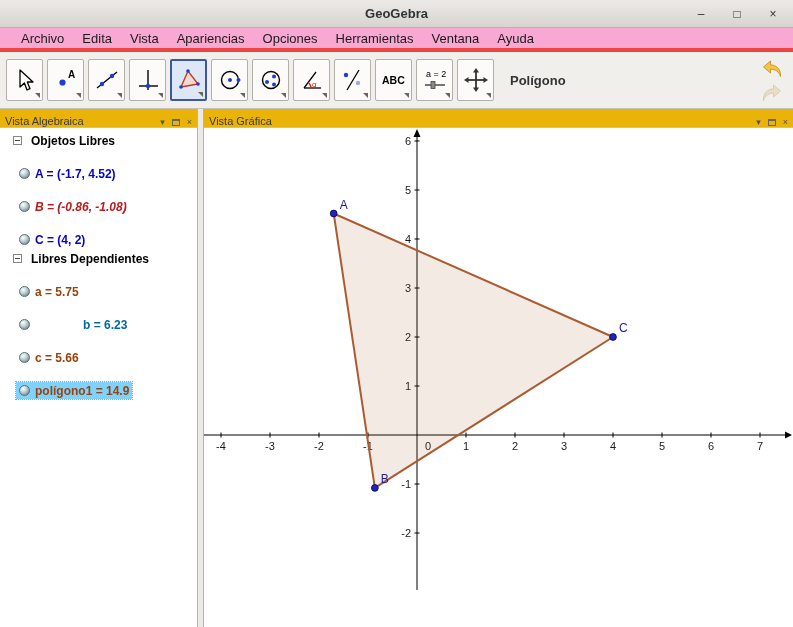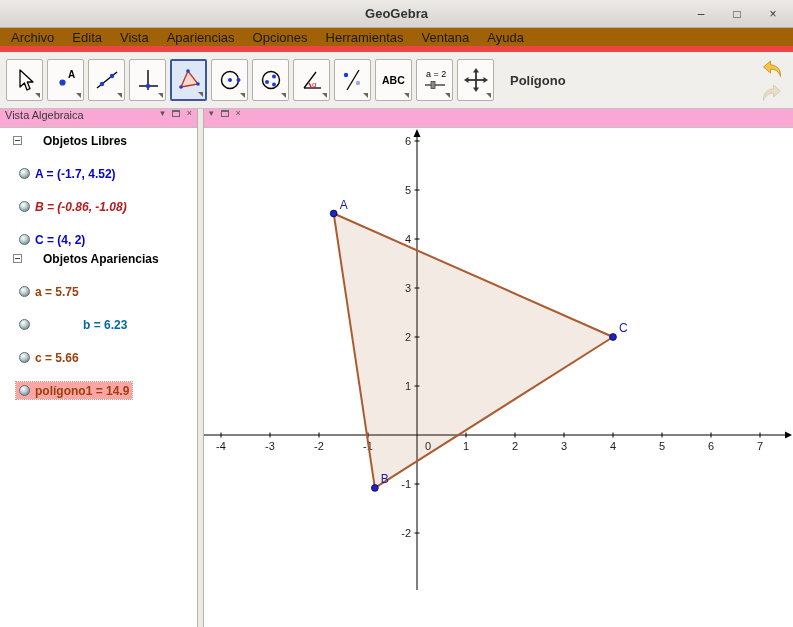--- a/index.html
+++ b/index.html
@@ -5,49 +5,49 @@
   * { margin:0; padding:0; box-sizing:border-box; }
   html,body { width:793px; height:627px; }
   body { font-family:"Liberation Sans","DejaVu Sans",sans-serif; background:#fff; overflow:hidden; font-size:13px; color:#222; }
   .window { width:793px; height:627px; display:flex; flex-direction:column; background:#fff; }
 
   .titlebar { height:28px; flex:0 0 28px; background:linear-gradient(#eceae7,#d8d4cf); border-bottom:1px solid #b6b2ac; display:flex; align-items:center; justify-content:center; position:relative; }
   .title { font-weight:bold; font-size:13px; color:#2e3436; }
   .win-controls { position:absolute; right:12px; top:0; height:100%; display:flex; align-items:center; gap:20px; }
   .win-btn { width:16px; height:16px; display:flex; align-items:center; justify-content:center; font-size:12px; color:#333; }
 
-  .menubar { height:24px; flex:0 0 24px; background:#a16207; border-bottom:6px solid #ef4444; display:flex; align-items:stretch; padding-left:2px; }
+  .menubar { height:24px; flex:0 0 24px; background:#f9a8d4; border-bottom:4px solid #ef4444; display:flex; align-items:stretch; padding-left:12px; }
   .menu-item { padding:0 9px; display:flex; align-items:center; font-size:13px; color:#1a1a1a; cursor:default; }
 
   .toolbar { height:57px; flex:0 0 57px; background:#f1efec; border-bottom:1px solid #c4c0bb; display:flex; align-items:center; padding:0 6px; }
   .tool-btn { width:37px; height:42px; background:#fcfbfa; border:1px solid #b3afa9; border-radius:2px; margin-right:4px; position:relative; display:flex; align-items:center; justify-content:center; flex:0 0 37px; }
   .tool-btn.selected { border:2px solid #3b5998; background:#dde7f5; }
   .tool-icon { display:flex; align-items:center; justify-content:center; }
   .tool-caret { position:absolute; right:2px; bottom:2px; width:0; height:0; border-left:5px solid transparent; border-top:5px solid #6a675f; }
   .active-tool-label { margin-left:12px; font-weight:bold; font-size:13px; color:#333; white-space:nowrap; }
   .history { margin-left:auto; display:flex; flex-direction:column; gap:2px; padding-right:2px; }
   .hist-btn { width:26px; height:22px; display:flex; align-items:center; justify-content:center; }
   .hist-btn.disabled { opacity:.4; filter:grayscale(55%); }
 
   .content { flex:1; display:flex; min-height:0; }
   .algebra-panel { width:197px; flex:0 0 197px; display:flex; flex-direction:column; background:#fff; }
   .splitter { width:7px; flex:0 0 7px; background:#eceae7; border-left:1px solid #b6b2ac; border-right:1px solid #b6b2ac; }
   .graphics-panel { flex:1; display:flex; flex-direction:column; background:#fff; min-width:0; }
 
-  .panel-header { height:19px; flex:0 0 19px; background:#f9a8d4; border-bottom:1px solid #c4c0bb; display:flex; align-items:flex-start; padding:0 5px; font-size:11px; color:#3a3a3a; }
+  .panel-header { height:19px; flex:0 0 19px; background:#eab308; border-bottom:1px solid #c4c0bb; display:flex; align-items:flex-end; padding:0 5px; font-size:11px; color:#3a3a3a; }
   .panel-title { flex:1; white-space:nowrap; overflow:hidden; }
   .panel-icons { display:flex; align-items:center; gap:7px; color:#555; }
   .ph-icon { font-size:9px; line-height:1; cursor:default; }
   .detach-box { width:8px; height:7px; border:1px solid #666; border-top:2px solid #666; display:inline-block; }
 
   .tree { flex:1; overflow:hidden; padding:4px 3px; font-size:12px; font-weight:bold; }
   .tree-section { margin-bottom:2px; }
-  .tree-header-row { display:flex; align-items:center; gap:21px; height:17px; color:#000;padding-left:10px; }
+  .tree-header-row { display:flex; align-items:center; gap:9px; height:17px; color:#000;padding-left:10px; }
   .tree-item-row { display:flex; align-items:center; gap:5px; height:17px; margin-left:13px; padding:0 3px; width:max-content;margin-top:16px; }
-  .tree-item-row.selected { background:#fca5a5; outline:1px dotted #c29a86; }
+  .tree-item-row.selected { background:#7dd3fc; outline:1px dotted #c29a86; }
   .expand { width:9px; height:9px; border:1px solid #848484; background:#fff; position:relative; flex:0 0 9px; }
   .expand::after { content:""; position:absolute; left:1px; right:1px; top:3px; border-top:1px solid #444; }
   .marble { width:11px; height:11px; border-radius:50%; background:radial-gradient(circle at 35% 30%, #ffffff, #b9cdd1 45%, #6d8589 85%); border:1px solid #5c6f73; flex:0 0 11px; }
 
   .graph-wrap { flex:1; min-height:0; overflow:hidden; background:#fff; }
   .graph-wrap svg { display:block; }
   .tick { font-family:"Liberation Sans",sans-serif; font-size:11px; fill:#1a1a1a; }
   .ptlabel { font-family:"Liberation Sans",sans-serif; font-size:12px; fill:#1c1ca8; }
 
   .inputbar { height:27px; flex:0 0 27px; border-top:1px solid #b6b2ac; background:#fafaf9; display:flex; align-items:center; padding:0 6px; gap:7px; }
@@ -247,21 +247,21 @@
               <span style="color: #b91c1c; font-style: italic;">B = (-0.86, -1.08)</span>
             </div>
             <div class="tree-item-row">
               <span class="marble"></span>
               <span style="color: rgb(3, 3, 207);">C = (4, 2)</span>
             </div>
           </div>
           <div class="tree-section">
             <div class="tree-header-row">
               <span class="expand"></span>
-              <span>Objetos Apariencias</span>
+              <span>Libres Dependientes</span>
             </div>
             <div class="tree-item-row">
               <span class="marble"></span>
               <span style="color: rgb(153, 66, 14);">a = 5.75</span>
             </div>
             <div class="tree-item-row">
               <span class="marble"></span>
               <span style="color: #0369a1; padding-left: 48px;">b = 6.23</span>
             </div>
             <div class="tree-item-row">
@@ -273,20 +273,21 @@
               <span style="color: rgb(153, 66, 14);">polígono1 = 14.9</span>
             </div>
           </div>
         </div>
     </div>
 
     <div class="splitter"></div>
 
     <div class="graphics-panel">
       <div class="panel-header">
+        <span class="panel-title">Vista Gráfica</span>
         <span class="panel-icons">
           <span class="ph-icon">▾</span>
           <span class="detach-box"></span>
           <span class="ph-icon">×</span>
         </span>
       </div>
       <div class="graph-wrap">
         <svg width="589" height="472" viewBox="0 0 589 472">
             <line x1="0" y1="307" x2="582" y2="307" stroke="#000" stroke-width="1"></line>
             <polygon points="581,303.5 581,310.5 588,307" fill="#000"></polygon>

